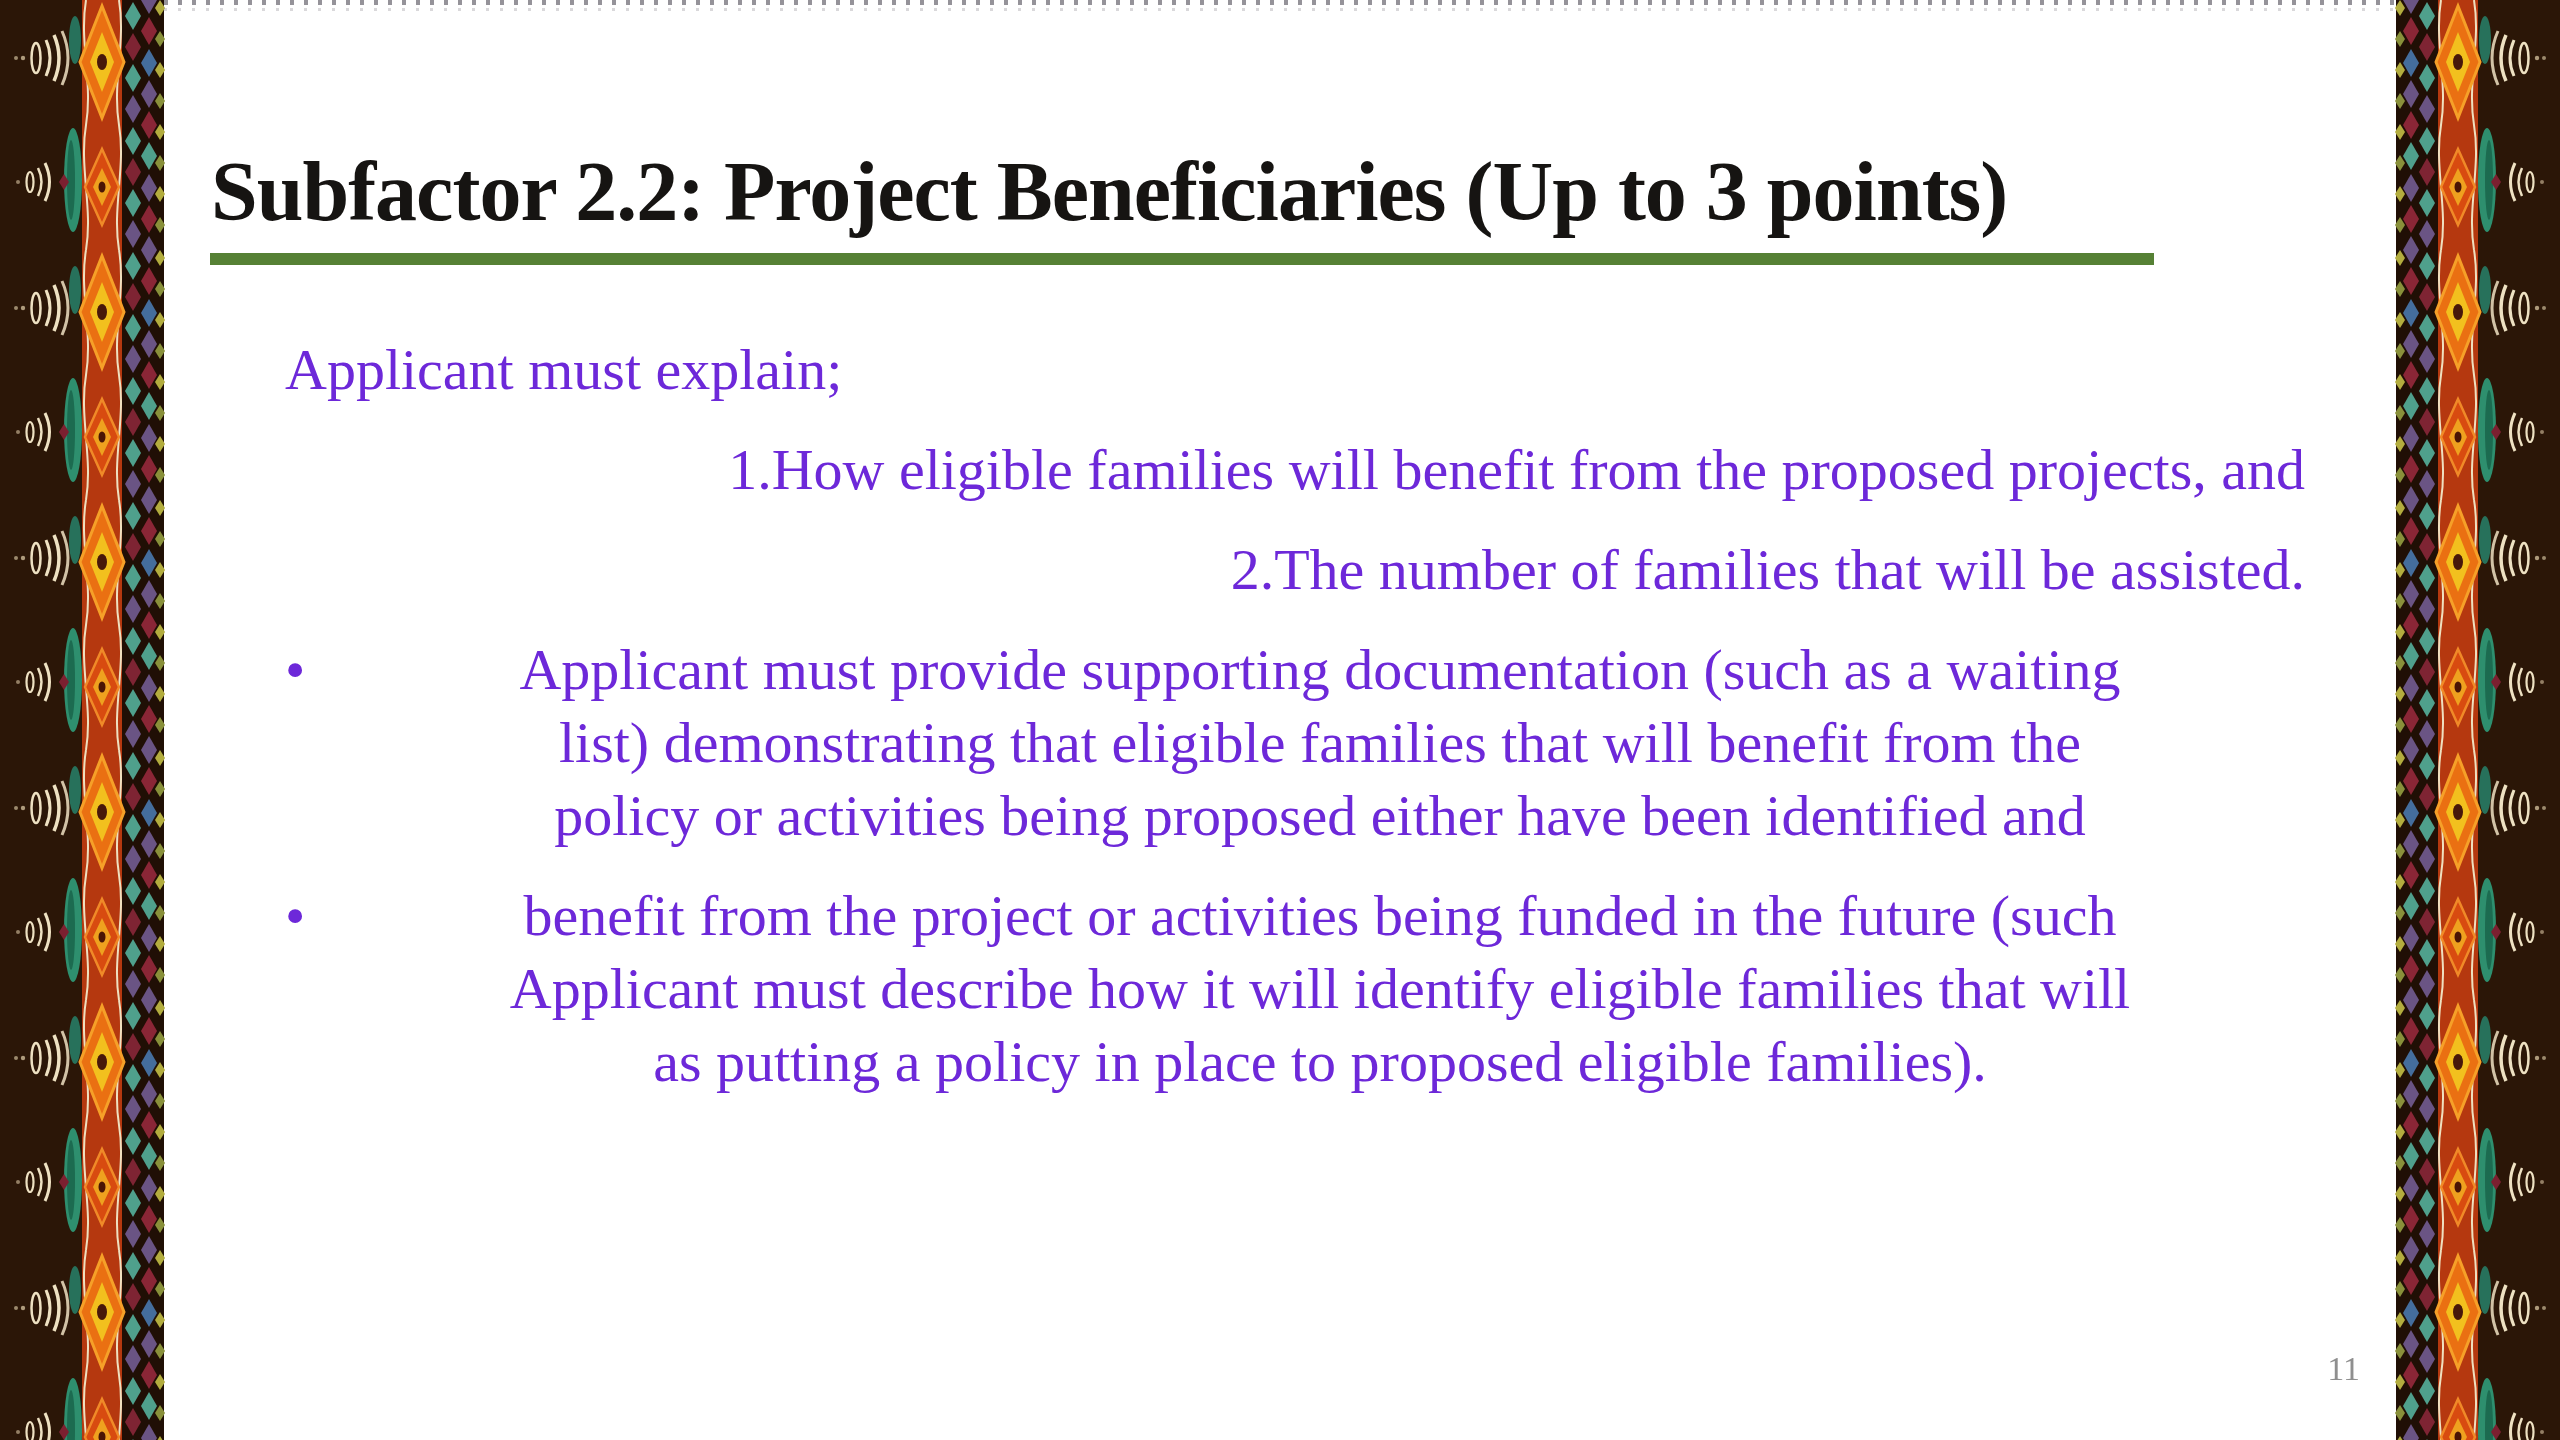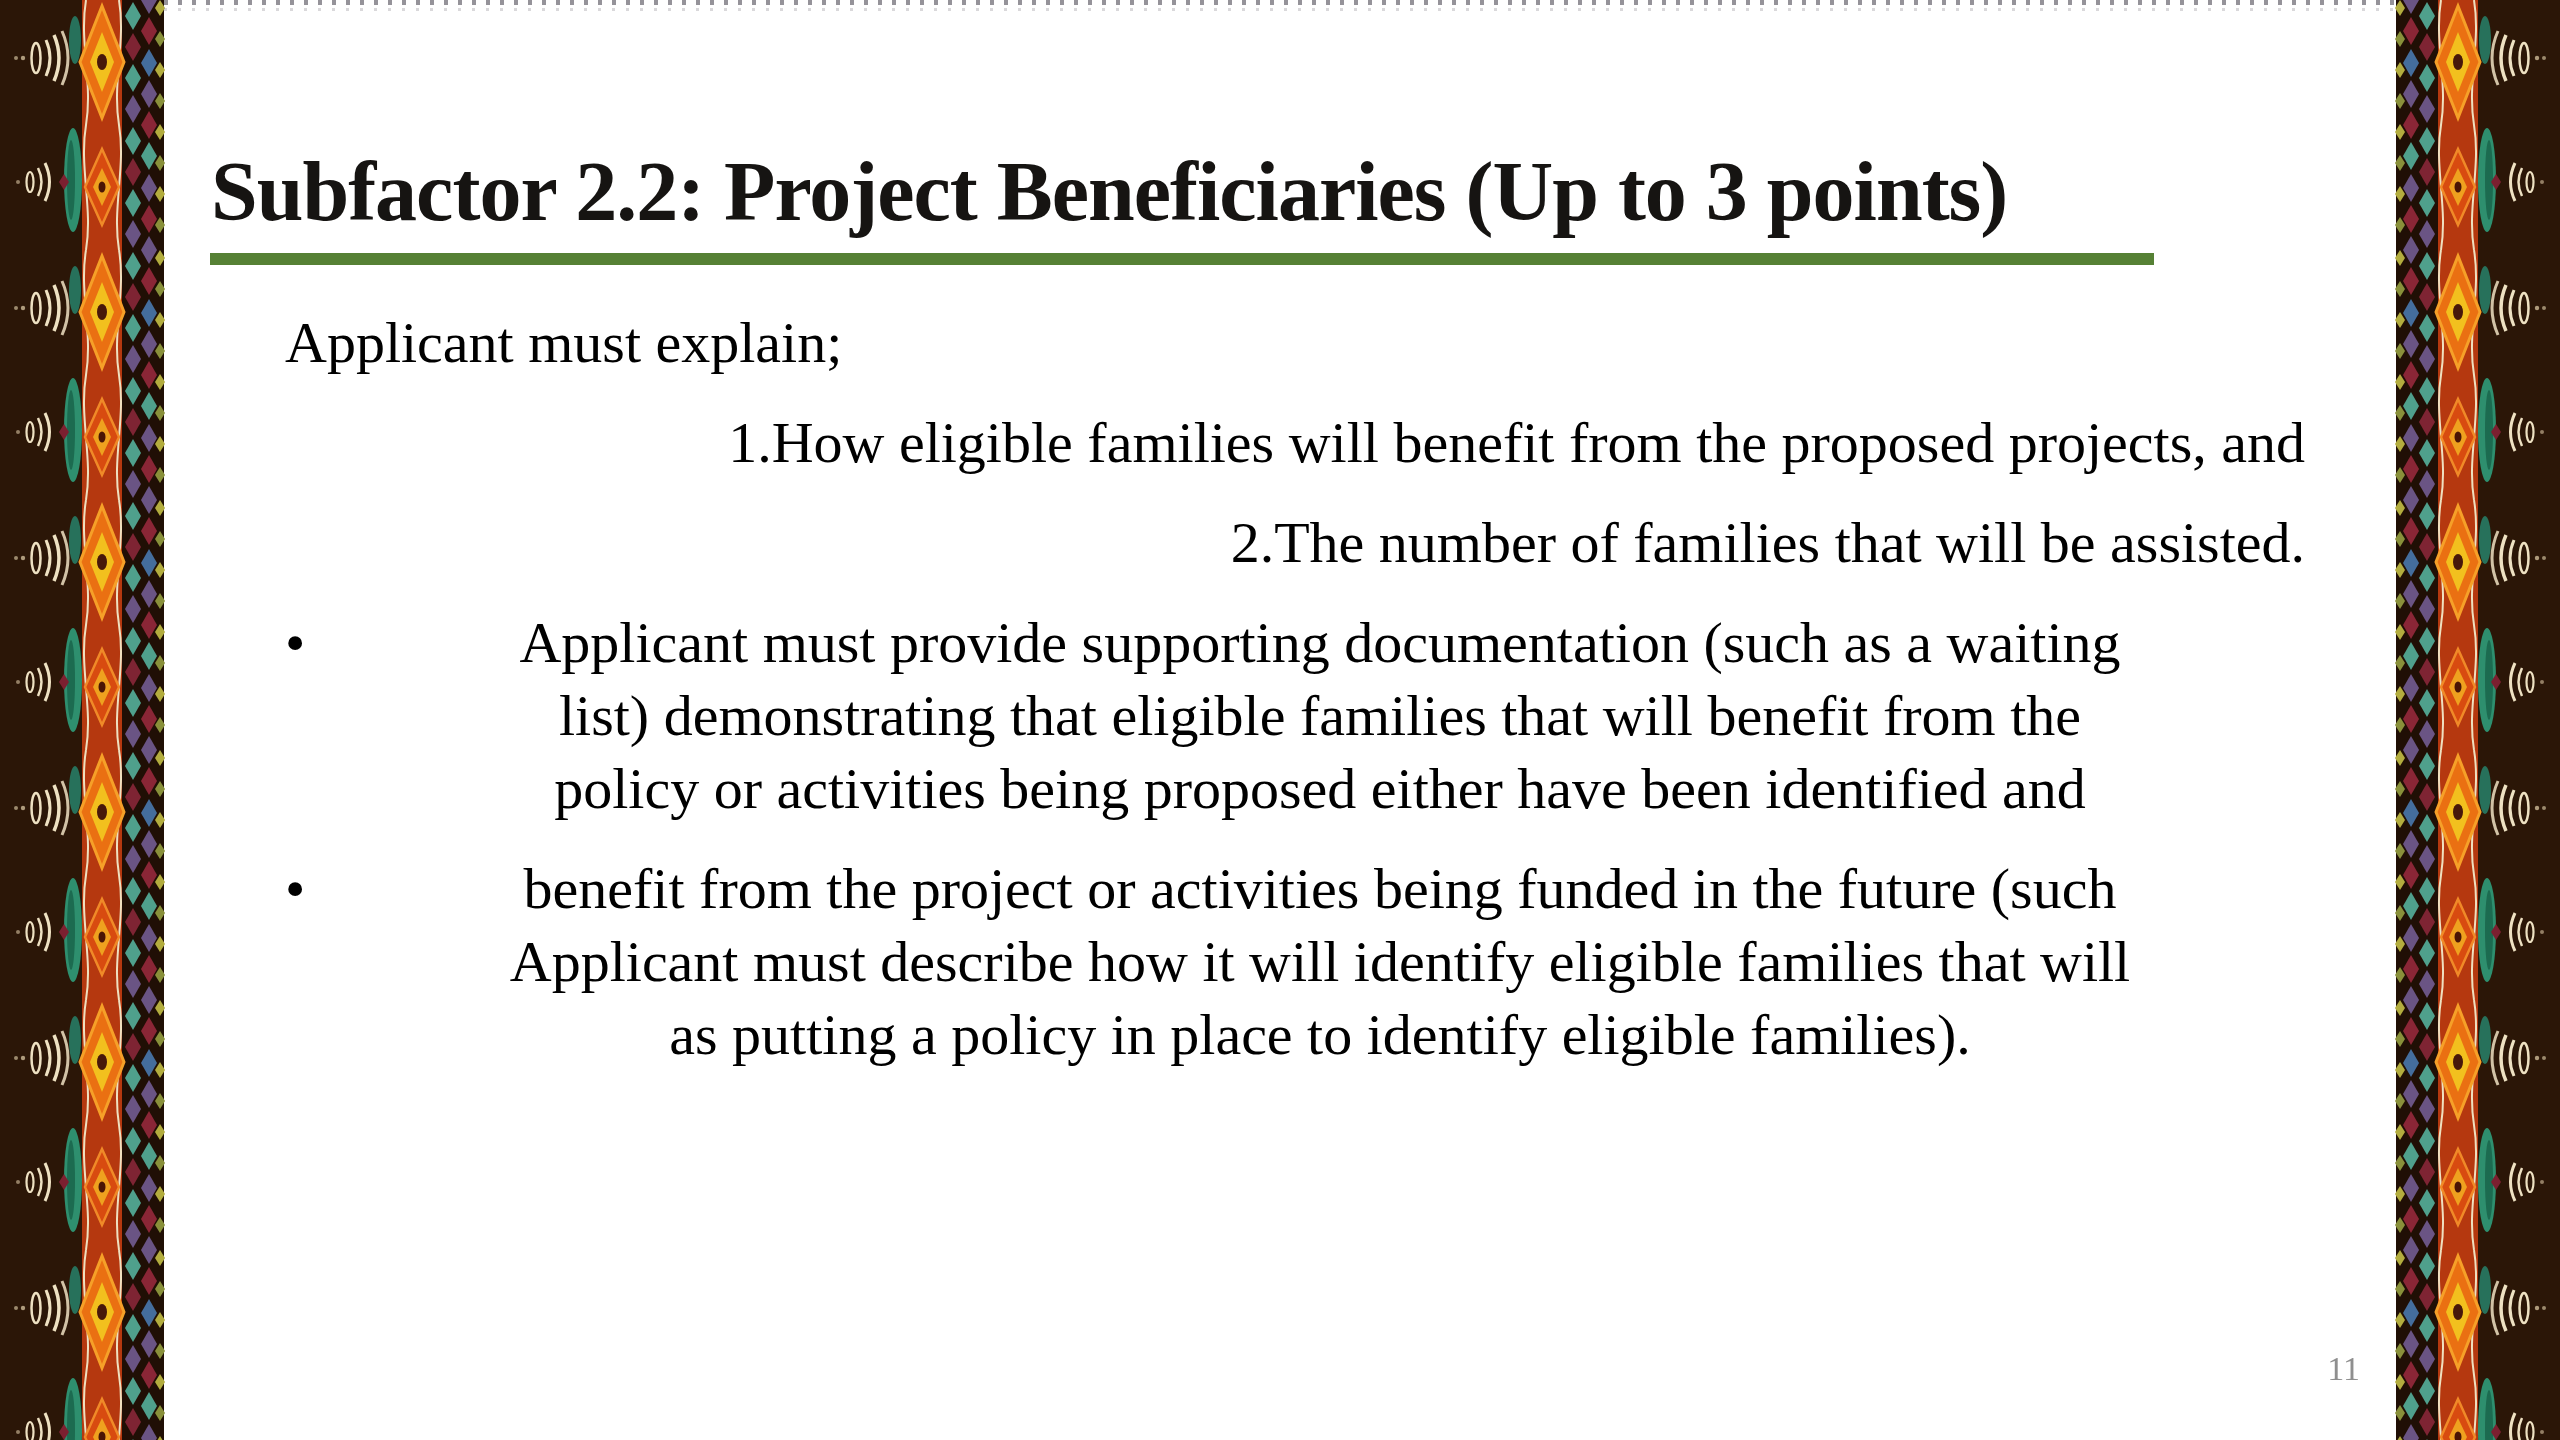--- a/index.html
+++ b/index.html
@@ -55,24 +55,24 @@
     left: 210px;
     top: 253px;
     width: 1944px;
     height: 12px;
     background: #568135;
     z-index: 2;
   }
   .content {
     position: absolute;
     left: 285px;
-    top: 306px;
+    top: 333px;
     width: 2020px;
     z-index: 2;
-    color: #000000;
+    color: #6d28d9;
     font-size: 58px;
     line-height: 73px;
   }
   .para { margin-bottom: 27px; }
   .numbered { margin-left: 58px; white-space: nowrap; text-align: right; }
   .num { display: inline-block; width: 74px; }
   .bullet { position: relative; padding-left: 50px; }
   .bullet-marker {
     position: absolute;
     left: 0;
@@ -199,20 +199,20 @@
       <span class="bullet-marker">•</span>
       <div class="bline">Applicant must provide supporting documentation (such as a waiting</div>
       <div class="bline">list) demonstrating that eligible families that will benefit from the</div>
       <div class="bline">policy or activities being proposed either have been identified and</div>
     </div>
 
     <div class="para bullet">
       <span class="bullet-marker">•</span>
       <div class="bline">benefit from the project or activities being funded in the future (such</div>
       <div class="bline">Applicant must describe how it will identify eligible families that will</div>
-      <div class="bline">as putting a policy in place to identify eligible families).</div>
+      <div class="bline">as putting a policy in place to proposed eligible families).</div>
     </div>
 
   </div>
 
   <div class="page-number">11</div>
 
 </div>
 
 </body></html>

